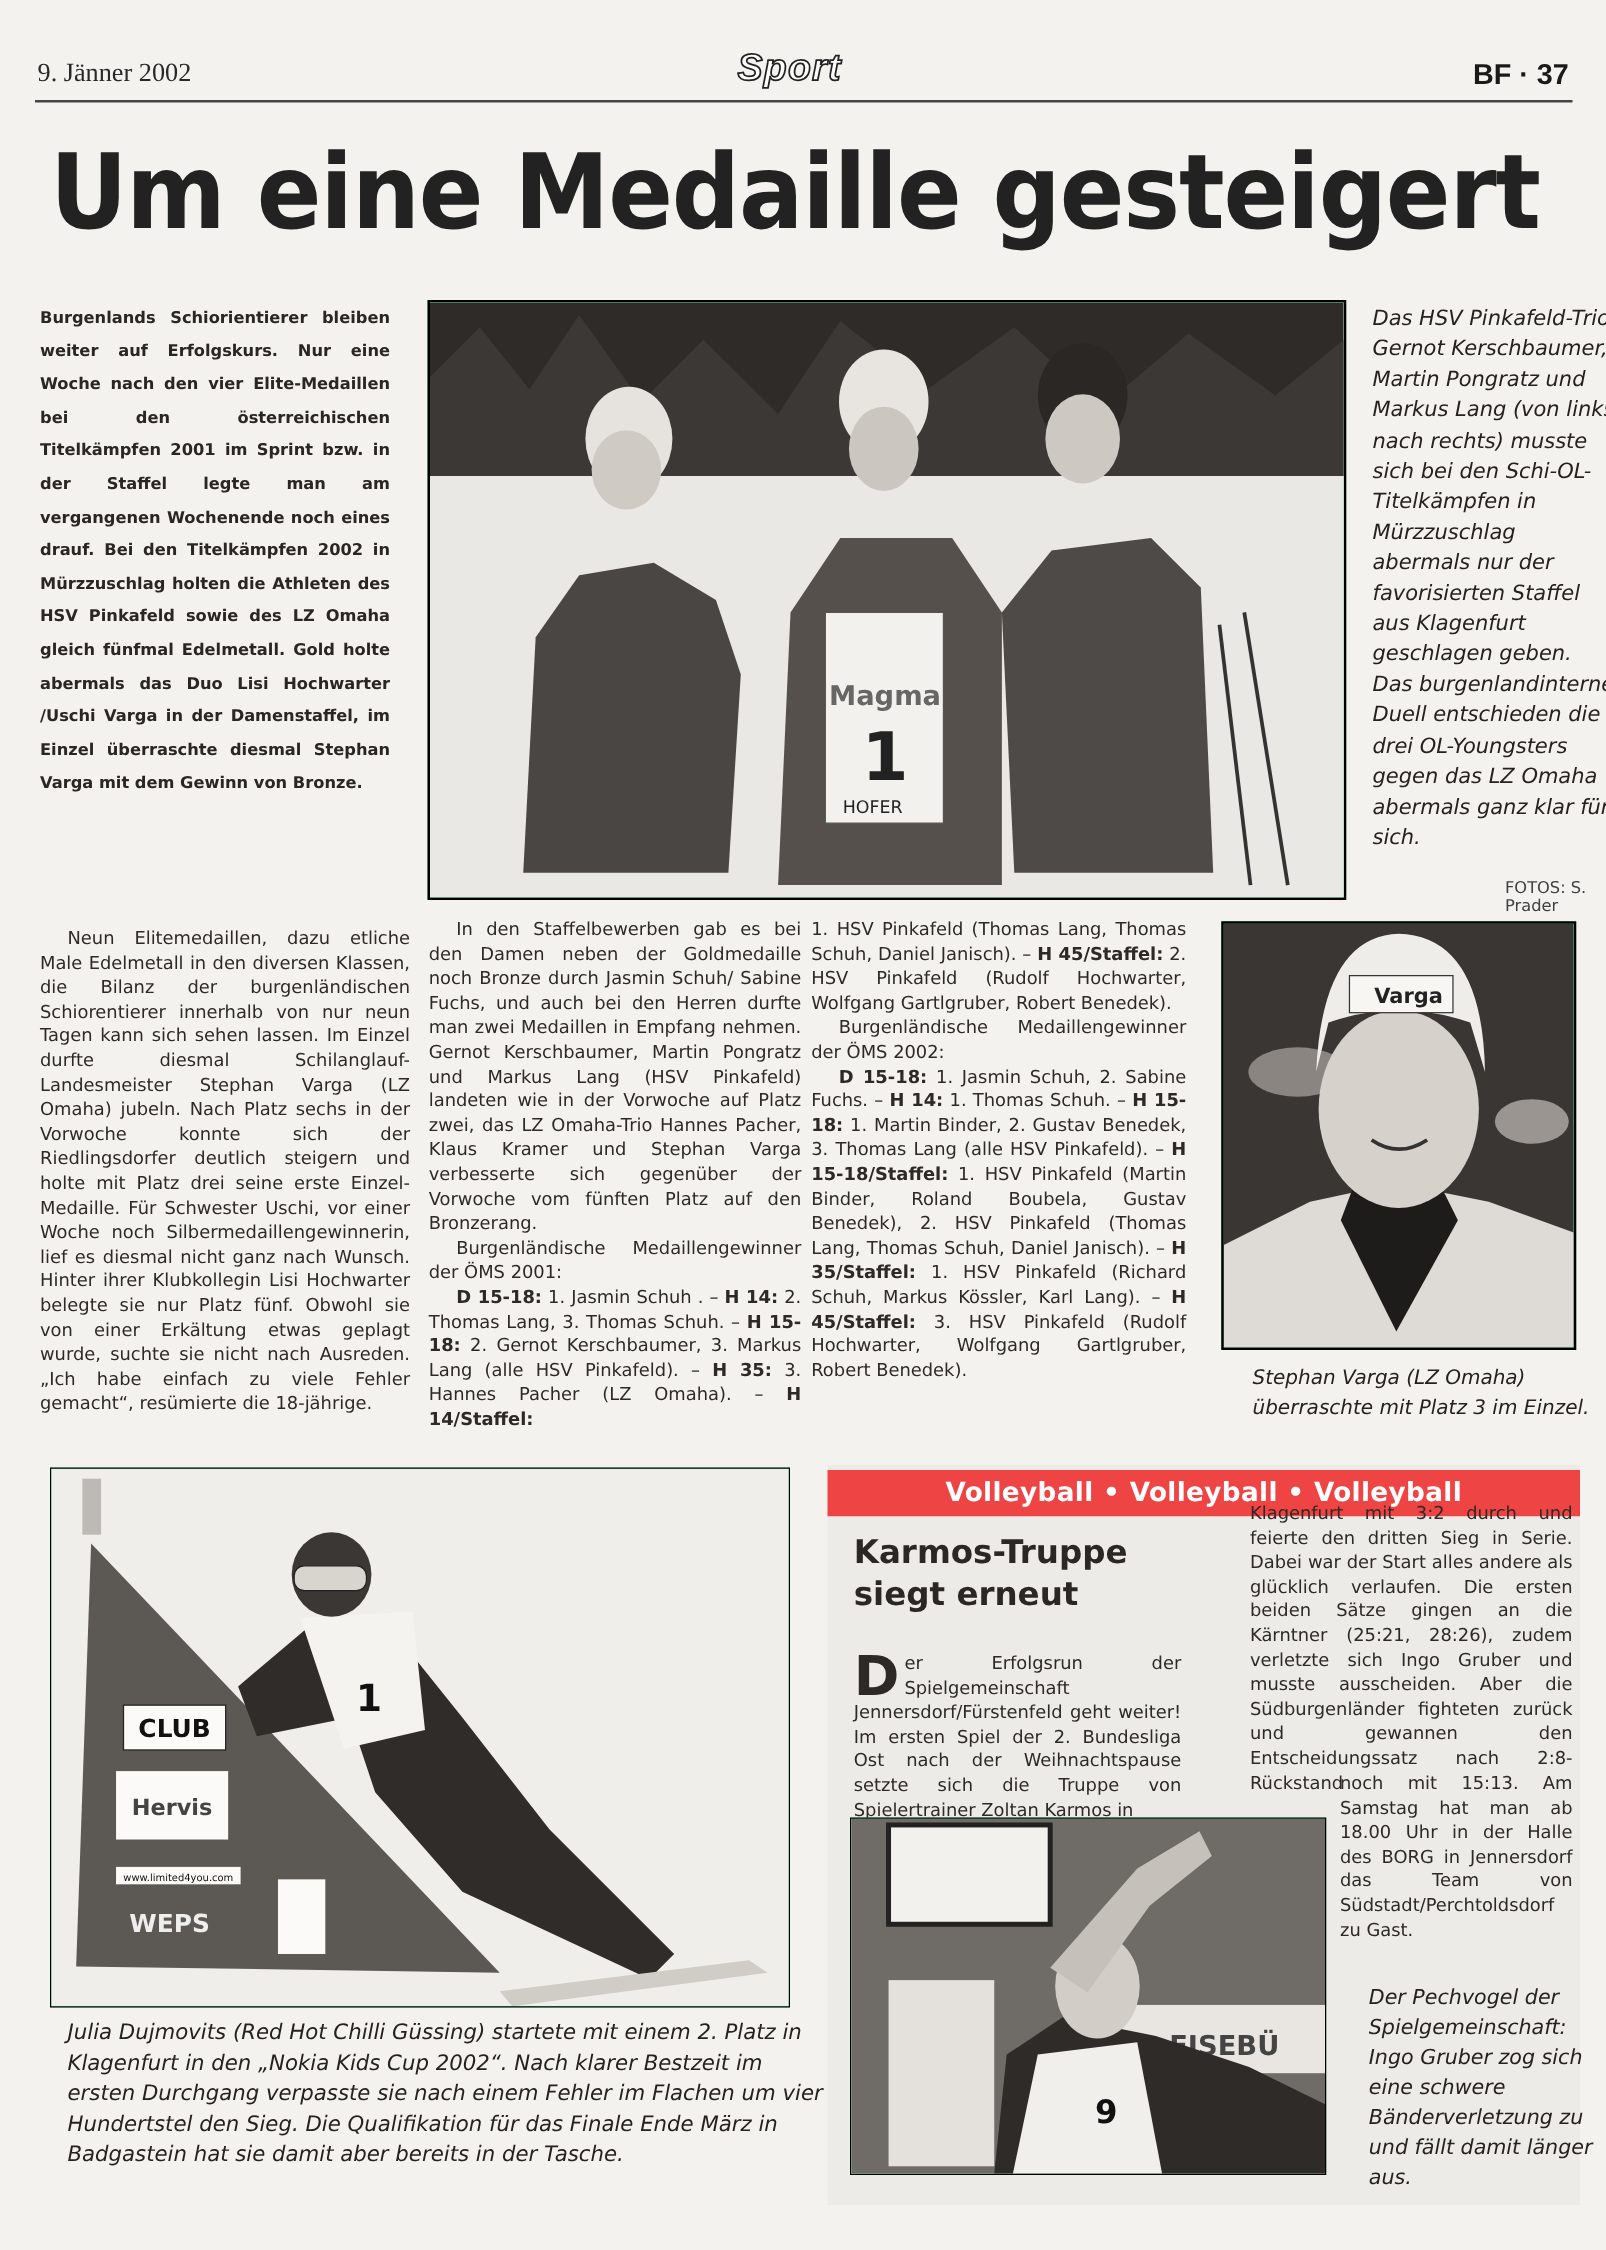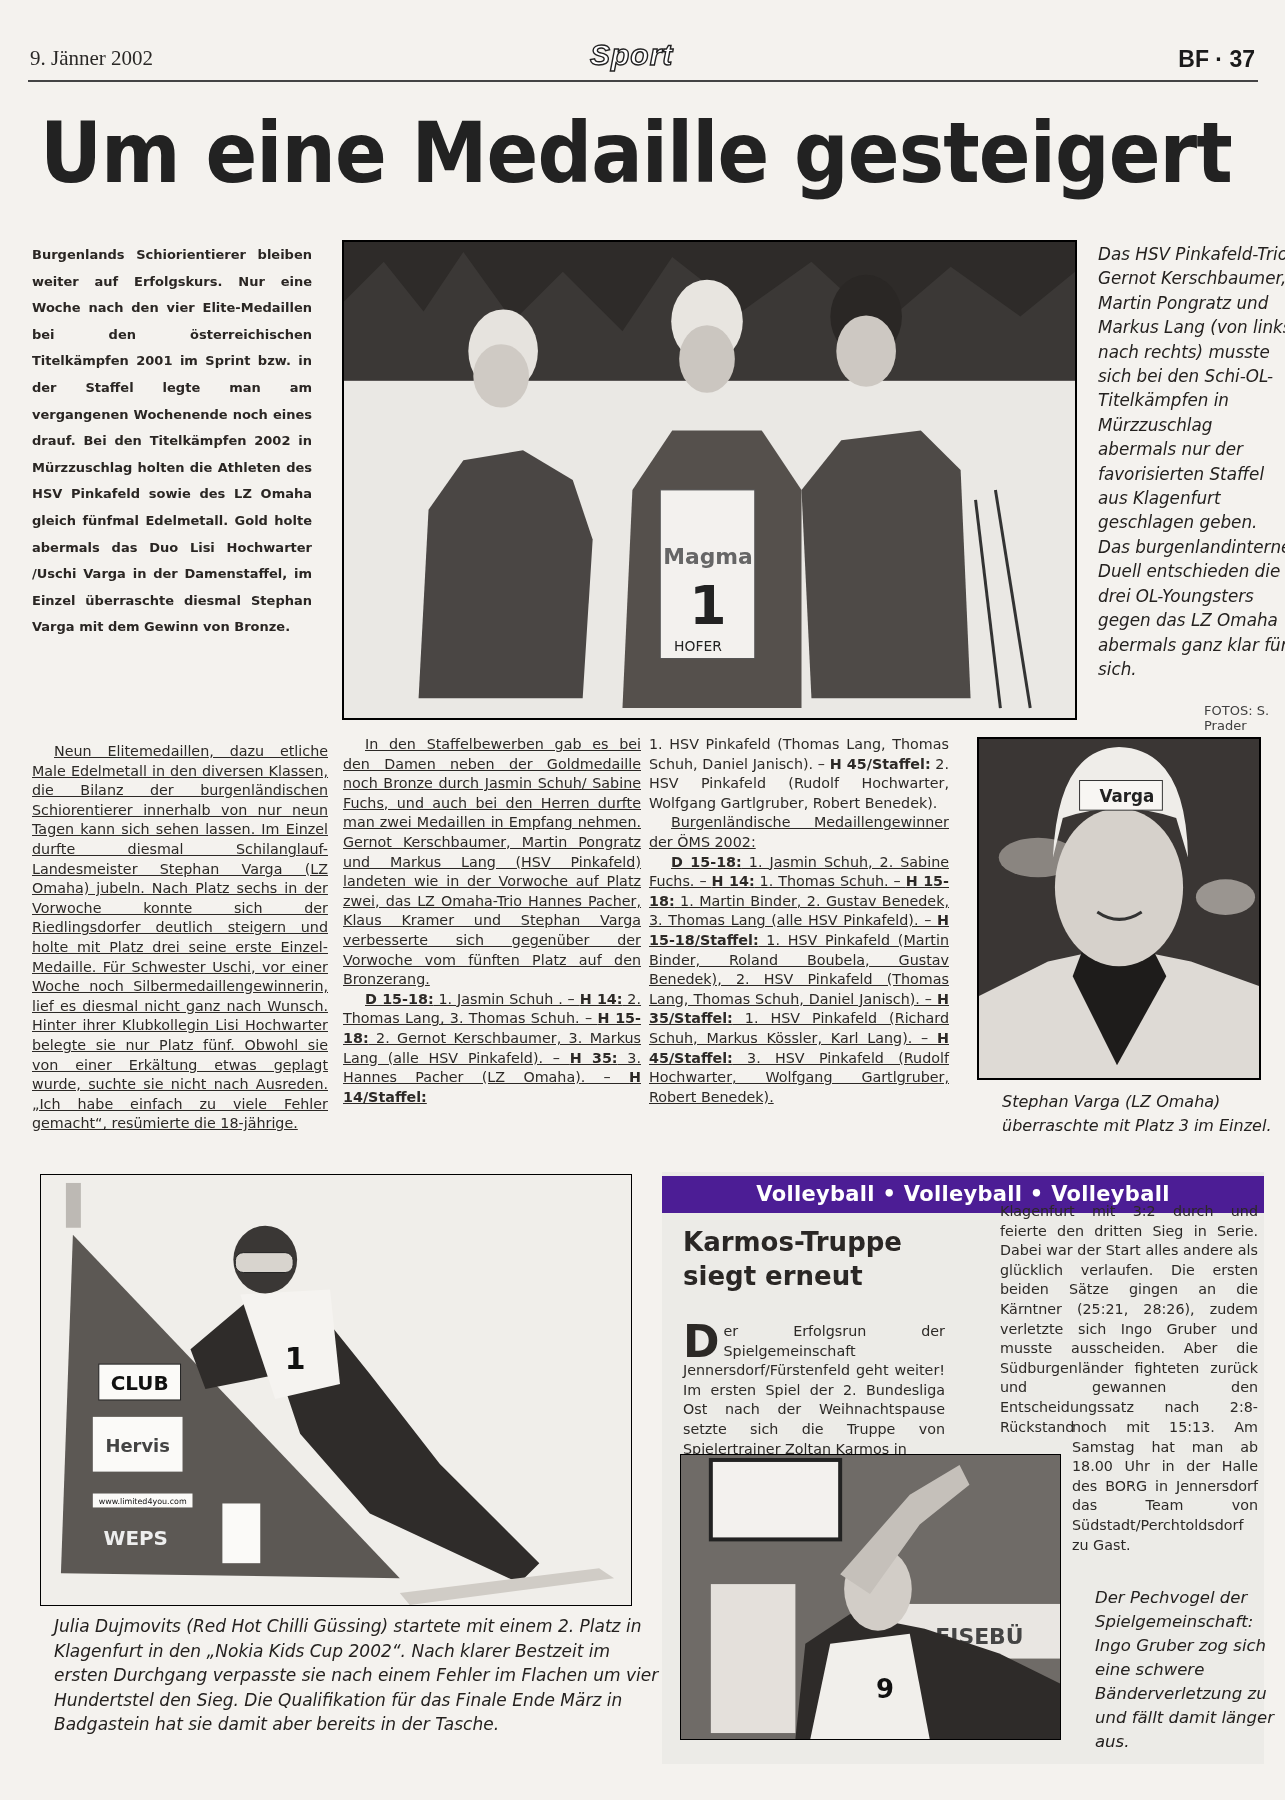--- a/index.html
+++ b/index.html
@@ -14,26 +14,26 @@
   .headline{left:40px;top:112px;width:1210px;font-family:"DejaVu Sans",sans-serif;font-weight:bold;font-size:83px;
      letter-spacing:-1px;line-height:1;color:#222;transform:scaleX(0.92);transform-origin:left top;white-space:nowrap;}
   .lead{left:32px;top:242px;width:280px;font-size:13px;line-height:26.6px;font-weight:bold;text-align:justify;color:#2a2623;}
   .photo{background:#86efac;border:2px solid #000000;box-sizing:border-box;overflow:hidden;}
   .photo svg{width:100%;height:100%;display:block;}
   .cap-it{font-style:italic;color:#24211f;padding-left:22px;}
   .cap1{left:1076px;top:242px;width:195px;font-size:16.8px;line-height:24.4px;}
   .credit{left:1204px;top:703px;font-size:13px;font-style:normal;color:#404040;}
   .col{font-size:14.3px;line-height:19.6px;text-align:justify;color:#2c2926;}
   .col p{margin:0;}
-  .col .ind{text-indent:22px;text-decoration:underline;}
+  .col .ind{text-indent:22px;}
   .col b{font-weight:bold;}
   .cap2{left:980px;top:1090px;width:270px;font-size:16px;line-height:24px;}
   .cap3{left:32px;top:1614px;width:610px;font-size:17px;line-height:24.5px;}
   .vb-box{left:662px;top:1172px;width:602px;height:592px;background:#ecebe7;}
-  .vb-banner{left:662px;top:1176px;width:602px;height:37px;background:#4c1d95;color:#fff;font-weight:bold;
+  .vb-banner{left:662px;top:1176px;width:602px;height:37px;background:#ef4444;color:#fff;font-weight:bold;
      font-size:21px;text-align:center;line-height:37px;letter-spacing:0.3px;}
   .vb-title{left:683px;top:1225px;width:290px;font-weight:bold;font-size:26px;line-height:34px;color:#2a2725;}
   .vb-col1{left:683px;top:1322px;width:262px;}
   .dropcap{float:left;font-weight:bold;font-size:44px;line-height:36px;margin:2px 4px 0 0;}
   .vb-col2{left:1000px;top:1202px;width:258px;}
   .vb-col2b{left:1072px;top:1418px;width:186px;}
   .cap4{left:1073px;top:1586px;width:190px;font-size:16.5px;line-height:24px;}
 </style>
 </head>
 <body>
@@ -76,20 +76,21 @@
 
 <div class="abs cap-it cap1">Das HSV Pinkafeld-Trio Gernot Kerschbaumer, Martin Pongratz und Markus Lang (von links nach rechts) musste sich bei den Schi-OL-Titelkämpfen in Mürzzuschlag abermals nur der favorisierten Staffel aus Klagenfurt geschlagen geben. Das burgenlandinterne Duell entschieden die drei OL-Youngsters gegen das LZ Omaha abermals ganz klar für sich.</div>
 <div class="abs credit">FOTOS: S. Prader</div>
 
 <div class="abs col" style="left:32px;top:742px;width:296px;">
   <p class="ind">Neun Elitemedaillen, dazu etliche Male Edelmetall in den diversen Klassen, die Bilanz der burgenländischen Schiorentierer innerhalb von nur neun Tagen kann sich sehen lassen. Im Einzel durfte diesmal Schilanglauf-Landesmeister Stephan Varga (LZ Omaha) jubeln. Nach Platz sechs in der Vorwoche konnte sich der Riedlingsdorfer deutlich steigern und holte mit Platz drei seine erste Einzel-Medaille. Für Schwester Uschi, vor einer Woche noch Silbermedaillengewinnerin, lief es diesmal nicht ganz nach Wunsch. Hinter ihrer Klubkollegin Lisi Hochwarter belegte sie nur Platz fünf. Obwohl sie von einer Erkältung etwas geplagt wurde, suchte sie nicht nach Ausreden. „Ich habe einfach zu viele Fehler gemacht“, resümierte die 18-jährige.</p>
 </div>
 
 <div class="abs col" style="left:343px;top:735px;width:298px;">
   <p class="ind">In den Staffelbewerben gab es bei den Damen neben der Goldmedaille noch Bronze durch Jasmin Schuh/ Sabine Fuchs, und auch bei den Herren durfte man zwei Medaillen in Empfang nehmen. Gernot Kerschbaumer, Martin Pongratz und Markus Lang (HSV Pinkafeld) landeten wie in der Vorwoche auf Platz zwei, das LZ Omaha-Trio Hannes Pacher, Klaus Kramer und Stephan Varga verbesserte sich gegenüber der Vorwoche vom fünften Platz auf den Bronzerang.</p>
+  <p class="ind">Burgenländische Medaillengewinner der ÖMS 2001:</p>
   <p class="ind">
     <b>D 15-18:</b><span> 1. Jasmin Schuh . – </span><b>H 14:</b><span> 2. Thomas Lang, 3. Thomas Schuh. – </span><b>H 15-18:</b><span> 2. Gernot Kerschbaumer, 3. Markus Lang (alle HSV Pinkafeld). – </span><b>H 35:</b><span> 3. Hannes Pacher (LZ Omaha). – </span><b>H 14/Staffel:</b>
   </p>
 </div>
 
 <div class="abs col" style="left:649px;top:735px;width:300px;">
   <p>
     <span> 1. HSV Pinkafeld (Thomas Lang, Thomas Schuh, Daniel Janisch). – </span><b>H 45/Staffel:</b><span> 2. HSV Pinkafeld (Rudolf Hochwarter, Wolfgang Gartlgruber, Robert Benedek).</span>
   </p>
   <p class="ind">Burgenländische Medaillengewinner der ÖMS 2002:</p>

